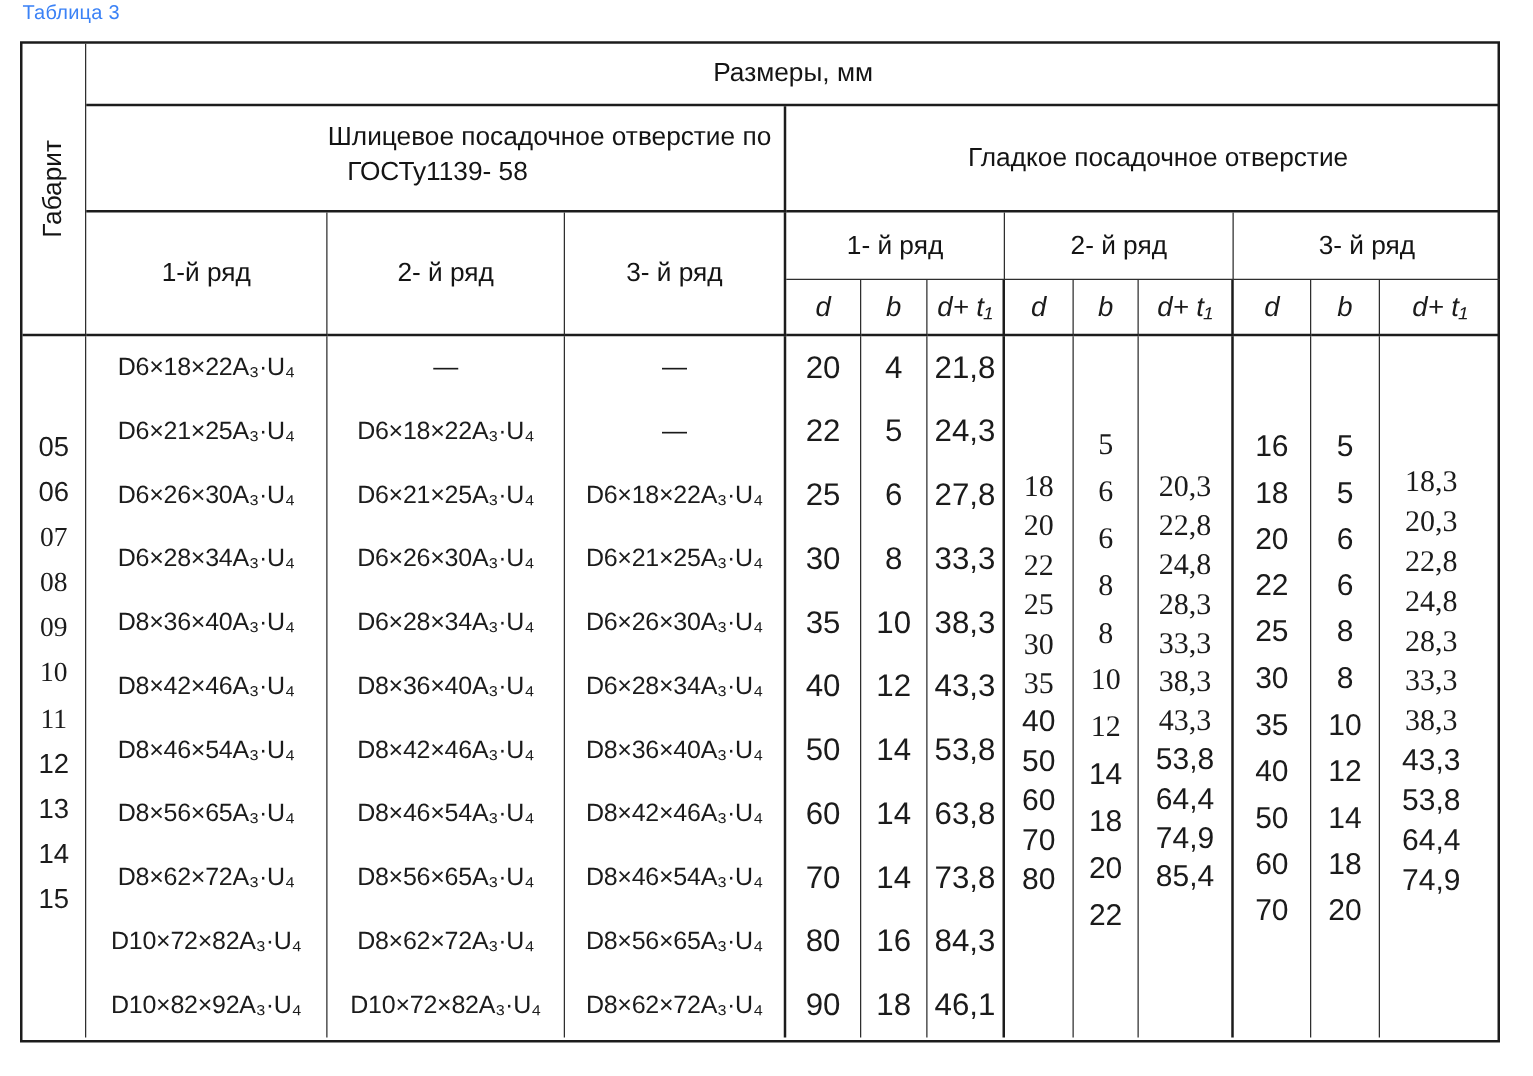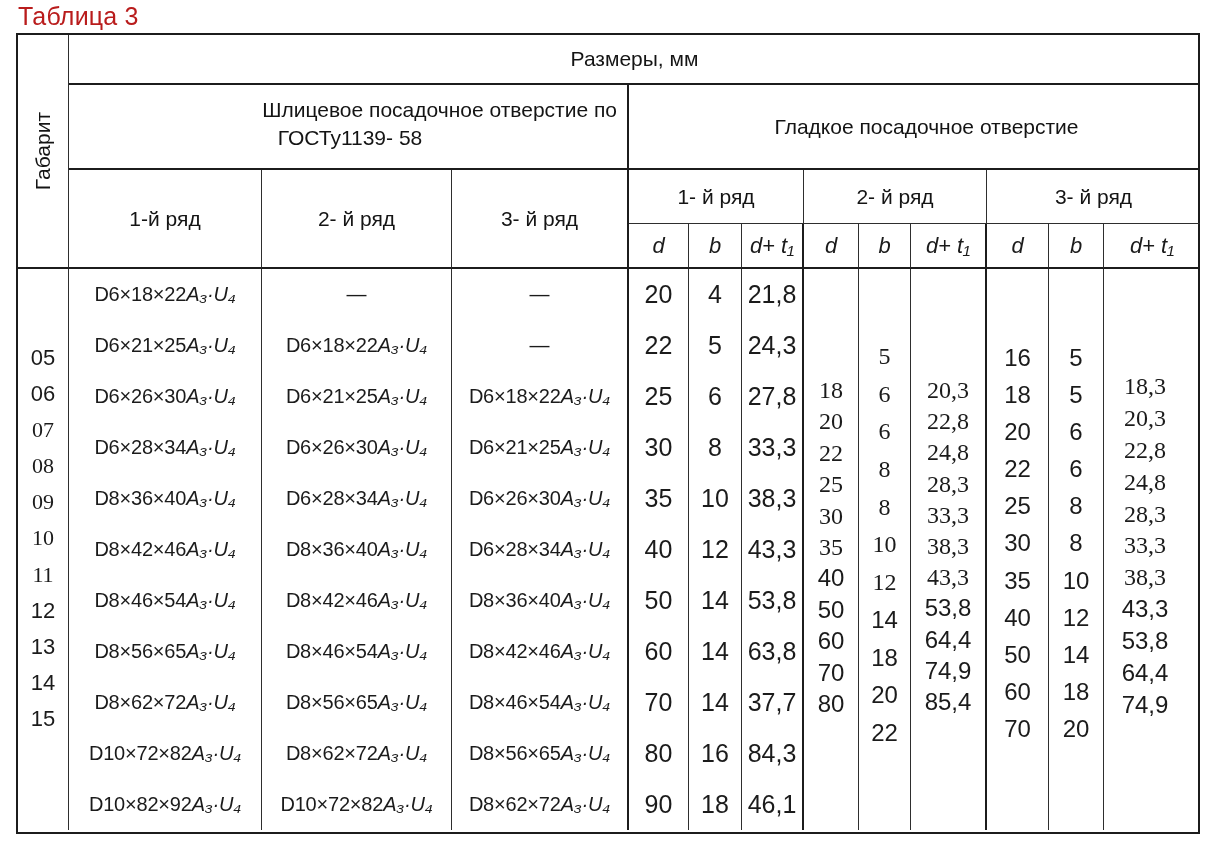--- a/index.html
+++ b/index.html
@@ -3,21 +3,21 @@
 <meta charset="utf-8">
 <style>
   * { margin:0; padding:0; box-sizing:border-box; }
   html,body { background:#ffffff; }
   .page {
     position:relative; width:1226px; height:861px; background:#ffffff;
     font-family:"Liberation Sans","DejaVu Sans",sans-serif; color:#1b1b1b;
     overflow:hidden;
   }
   .doc-title {
-    position:absolute; left:18px; top:2px; font-size:25px; color:#b91c1c;
+    position:absolute; left:18px; top:2px; font-size:16px; color:#3b82f6;
     letter-spacing:0.2px;
   }
   .tbl {
     position:absolute; left:16px; top:33px; width:1184px; height:801px;
     border:2px solid #1c1c1c;
     display:grid;
     grid-template-columns:51px 193px 190px 177px 60px 53px 62px 55px 52px 76px 62px 55px 96px;
     grid-template-rows:50px 85px 54px 45px 561px;
   }
   .cell { border-right:1px solid #2e2e2e; border-bottom:1px solid #2e2e2e;
@@ -39,21 +39,21 @@
   .smooth-hdr-cell { grid-column:5 / span 9; grid-row:2;padding-left:24px; }
   .row-hdr-spline { grid-row:3 / span 2; }
   .subhdr { font-style:italic; font-size:22px; font-family:"Liberation Sans","DejaVu Sans",sans-serif; }
 
   
   .body-col { grid-row:5; flex-direction:column; align-items:stretch; justify-content:space-between; }
   .rows11 { justify-content:stretch; }
   .rows11 > div { flex:1; display:flex; align-items:center; justify-content:center; }
 
   .desig { font-size:20px; letter-spacing:-0.2px; white-space:nowrap; }
-  .desig .suffix-italic { font-style:italic; }
+  .desig .suffix-italic { }
   .num { font-size:25px; }
   .numsm { font-size:24px; line-height:28px; text-align:center; }
 
   .col-gabarit { padding:75px 0 97px 0; font-size:22px; }
   .col-gabarit > div { text-align:center; line-height:28px; }
   
   .col-gabarit > div:nth-of-type(n+3):nth-of-type(-n+7),
   .col-s2d > div:nth-of-type(-n+6),
   .col-s2b > div:nth-of-type(-n+7),
   .col-s2dt > div:nth-of-type(-n+7),
@@ -319,21 +319,21 @@
     <div class="cell body-col rows11 num thick-r last-row" style="grid-column:7">
 
     <div>21,8</div>
         <div>24,3</div>
         <div>27,8</div>
         <div>33,3</div>
         <div>38,3</div>
         <div>43,3</div>
         <div>53,8</div>
         <div>63,8</div>
-        <div>37,7</div>
+        <div>73,8</div>
         <div>84,3</div>
         <div>46,1</div>
       </div>
 
     <div class="cell body-col numsm col-s2d last-row" style="grid-column:8">
 
     <div>18</div>
         <div>20</div>
         <div>22</div>
         <div>25</div>

